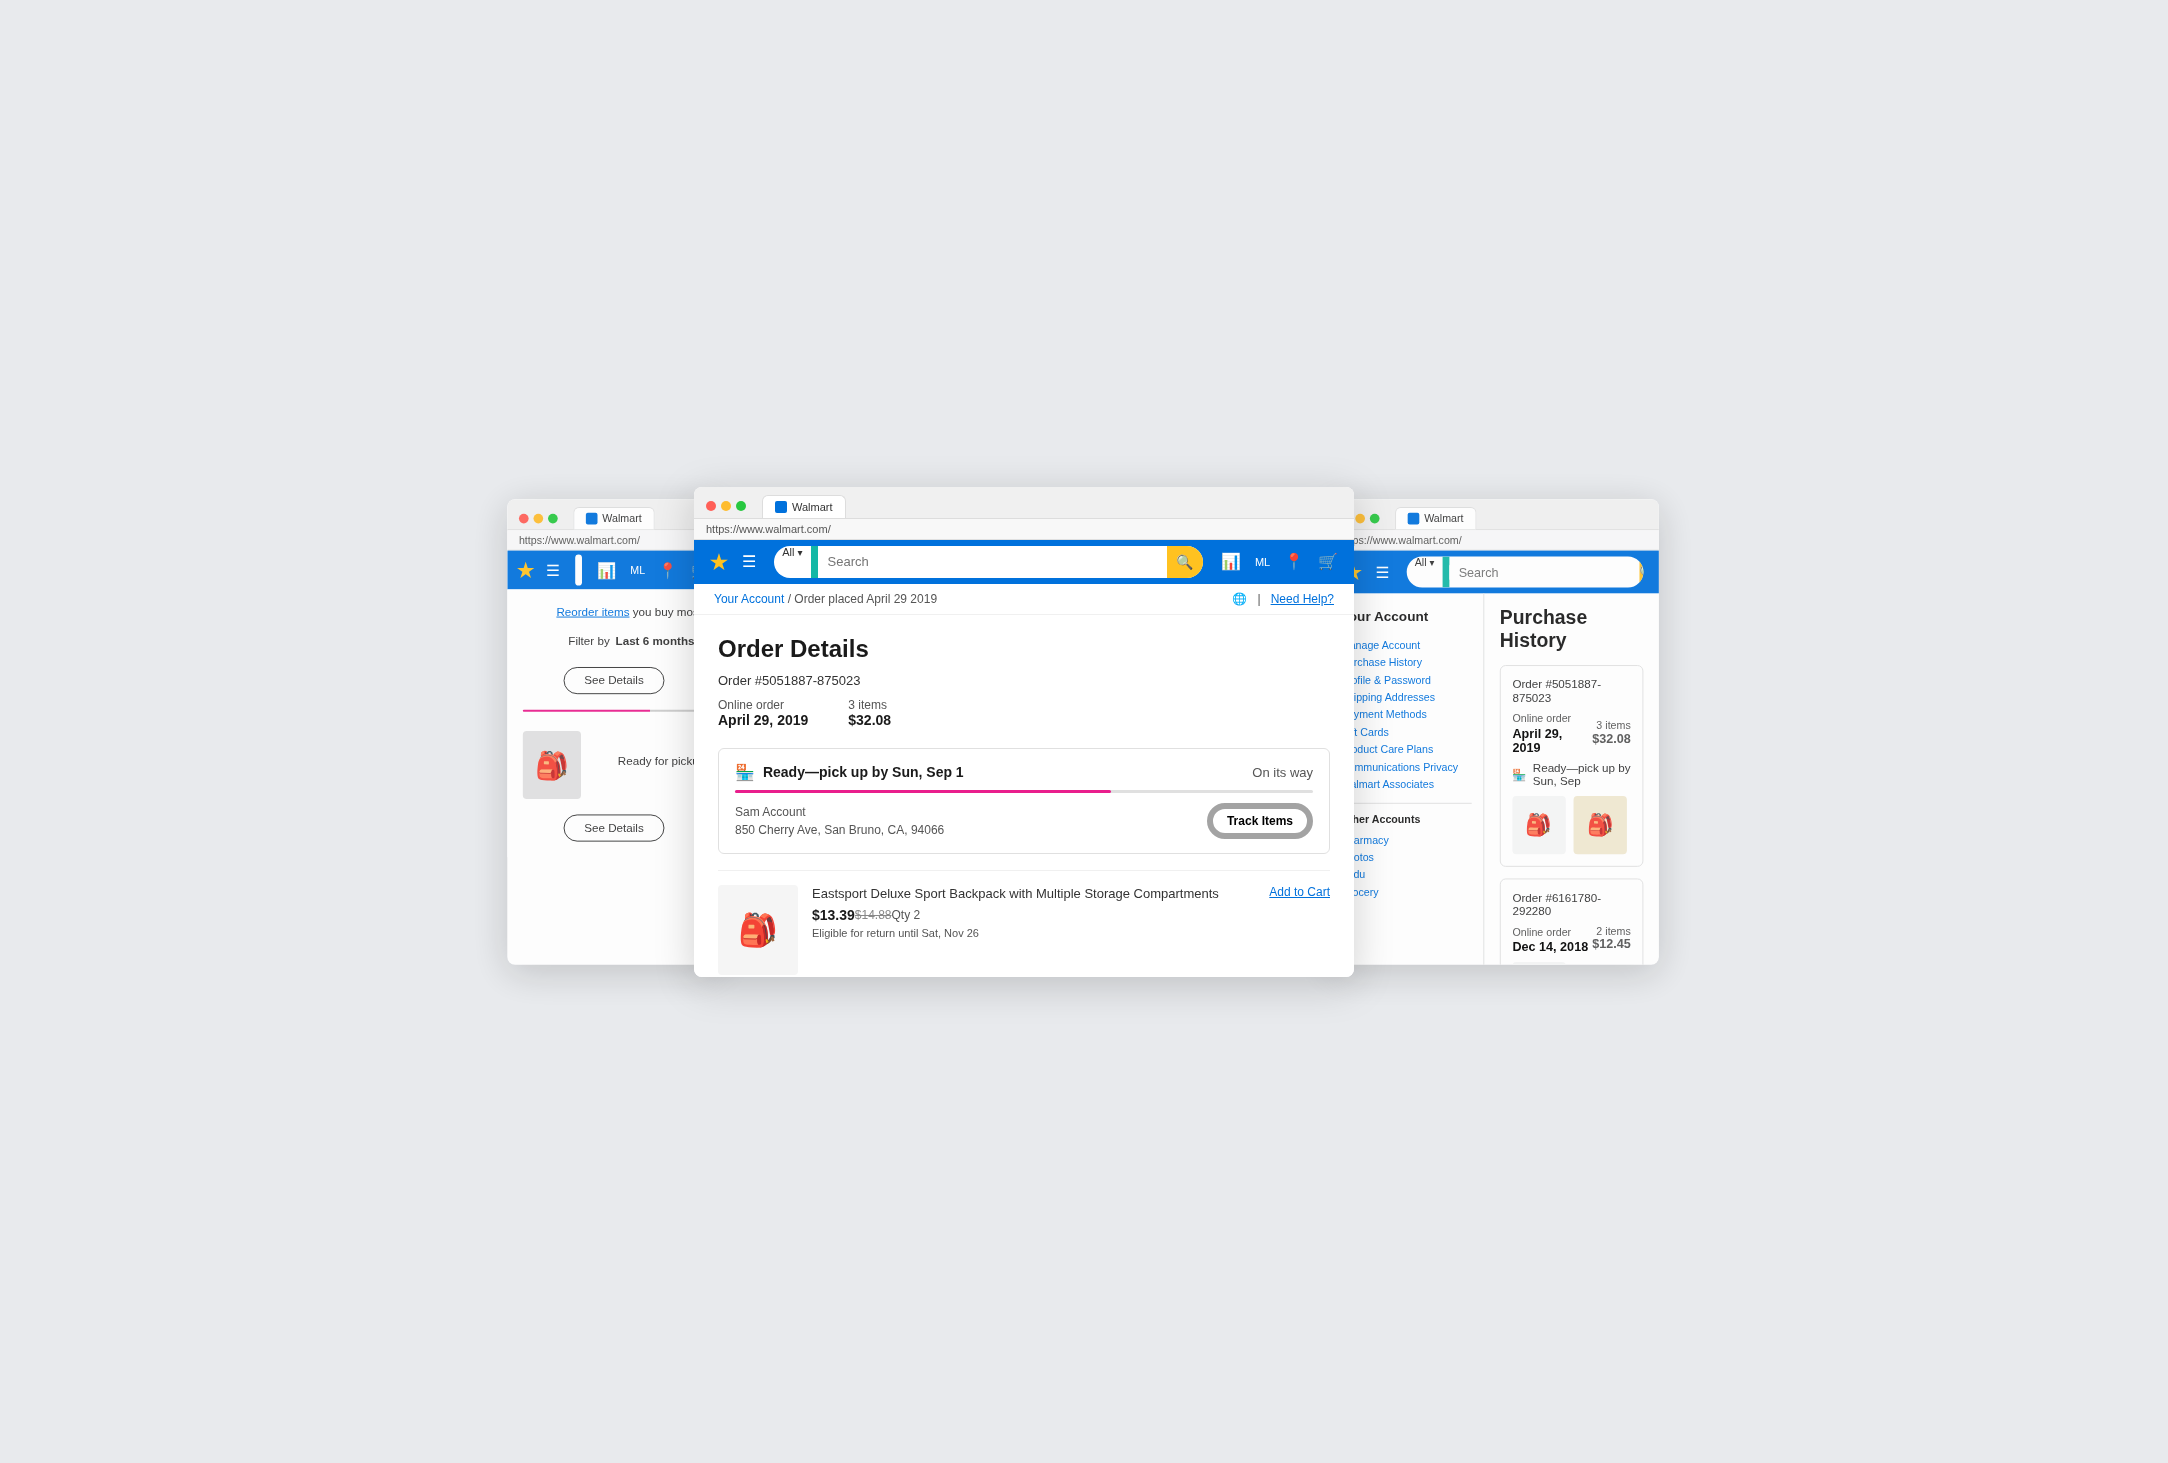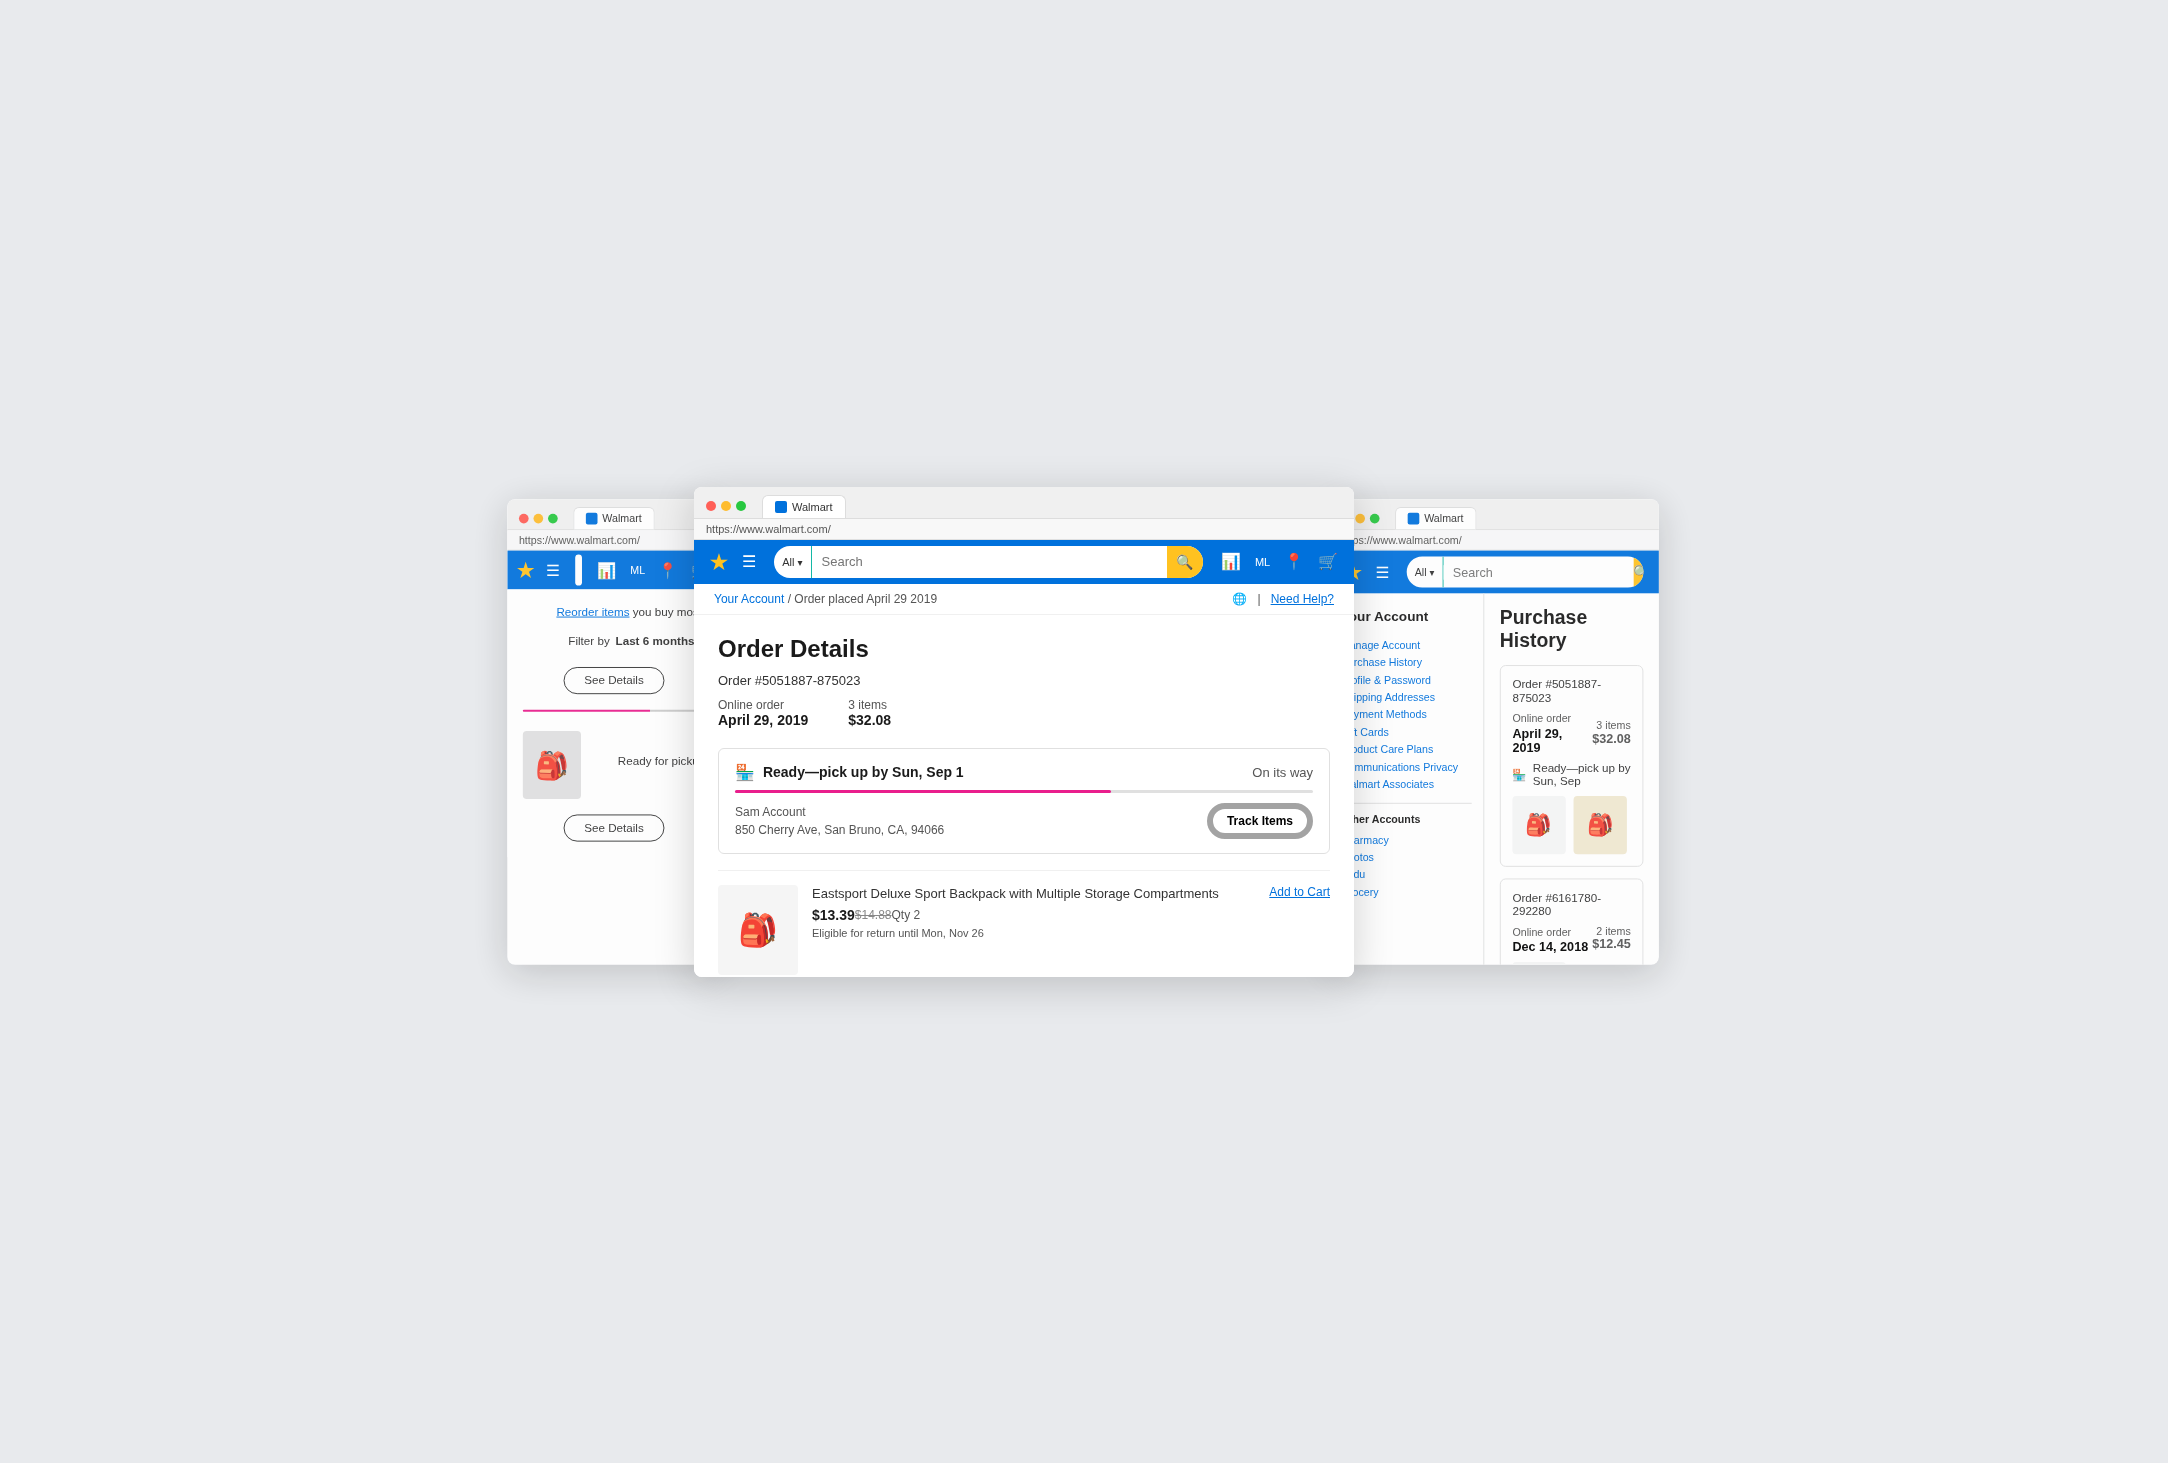--- a/index.html
+++ b/index.html
@@ -135,24 +135,23 @@
       align-items: center;
       background: #fff;
       border-radius: 20px;
       overflow: hidden;
       height: 32px;
     }
     .nav-search-dropdown {
       padding: 0 8px;
       font-size: 11px;
       color: #333;
-      border-right: 1px solid #14b8a6;
+      border-right: 7px solid #14b8a6;
       height: 100%;
       display: flex;
-      align-items: center;
       gap: 3px;
       cursor: pointer;
     }
     .nav-search-input {
       flex: 1;
       border: none;
       outline: none;
       padding: 0 10px;
       font-size: 13px;
       color: #555;
@@ -688,21 +687,21 @@
           <div class="product-thumb">
             <span>🎒</span>
           </div>
           <div class="product-info">
             <div class="product-name">Eastsport Deluxe Sport Backpack with Multiple Storage Compartments</div>
             <div class="product-pricing">
               <span class="price-current">$13.39</span>
               <span class="price-original">$14.88</span>
               <span class="product-qty">Qty 2</span>
             </div>
-            <div class="product-return">Eligible for return until Mon, Nov 26</div>
+            <div class="product-return">Eligible for return until Sat, Nov 26</div>
           </div>
           <div>
             <div class="product-add-cart">Add to Cart</div>
           </div>
         </div>
 
       </div>
     </div>
   </div>
 

